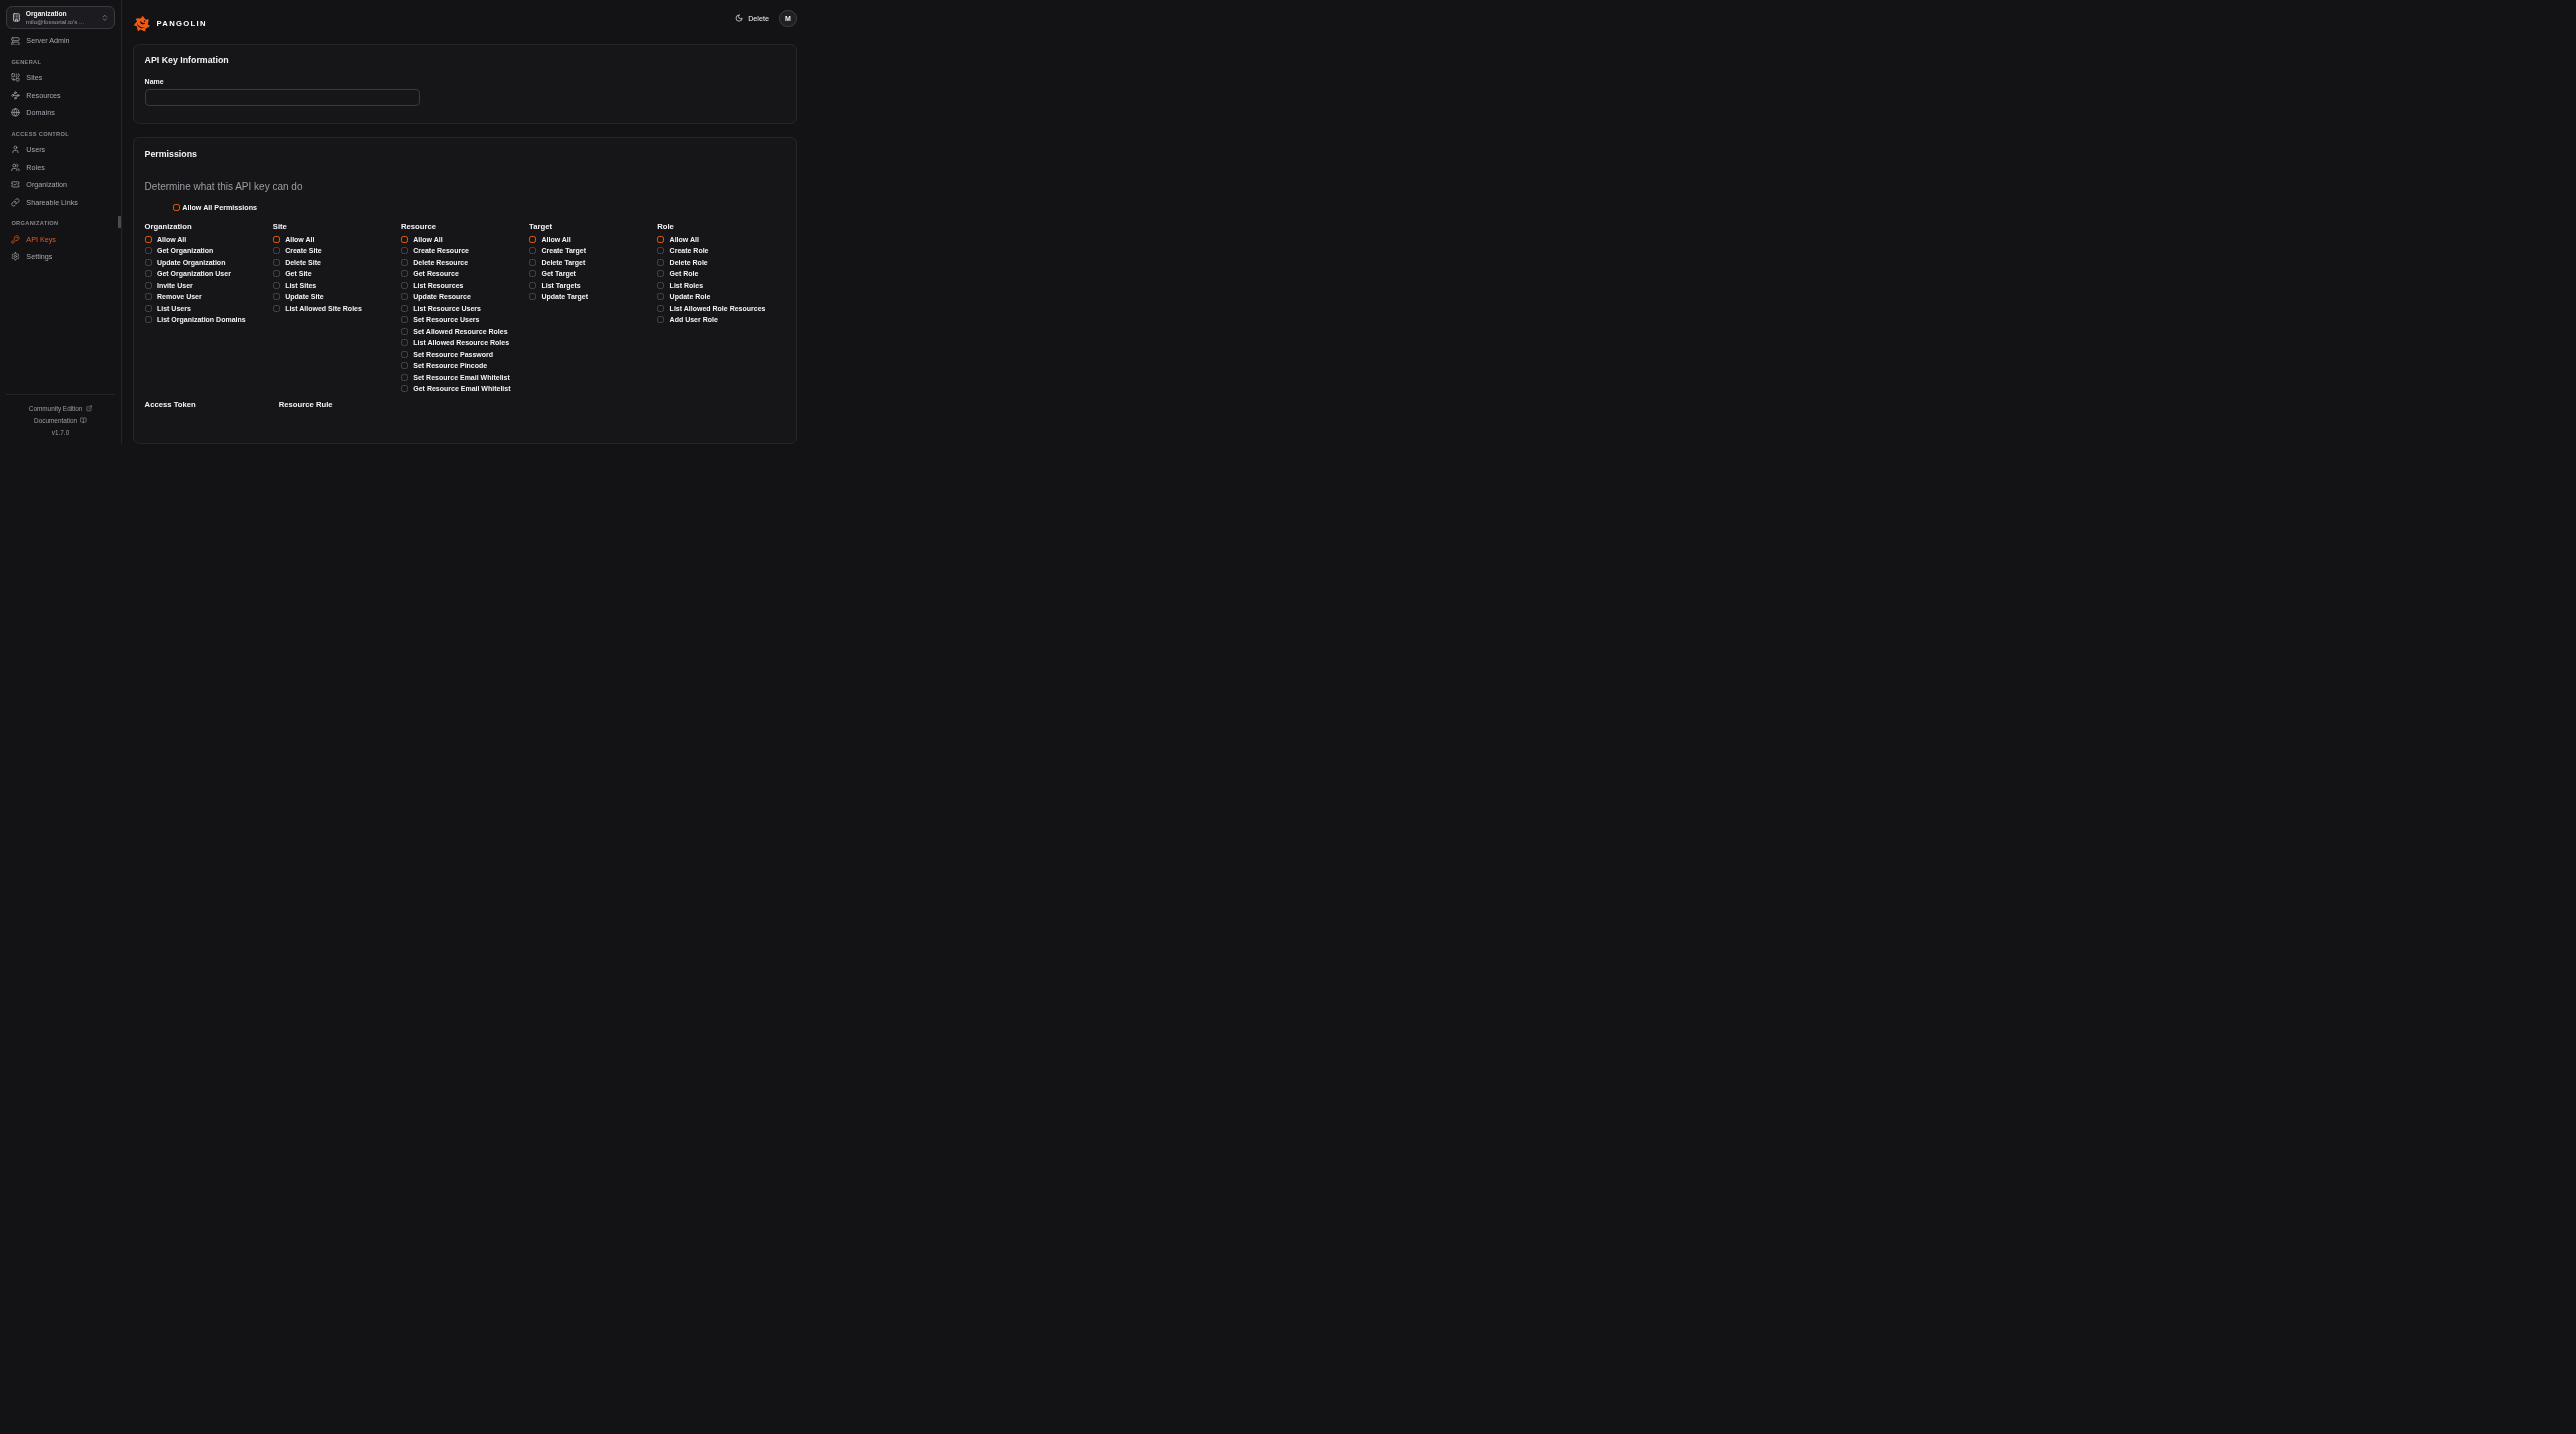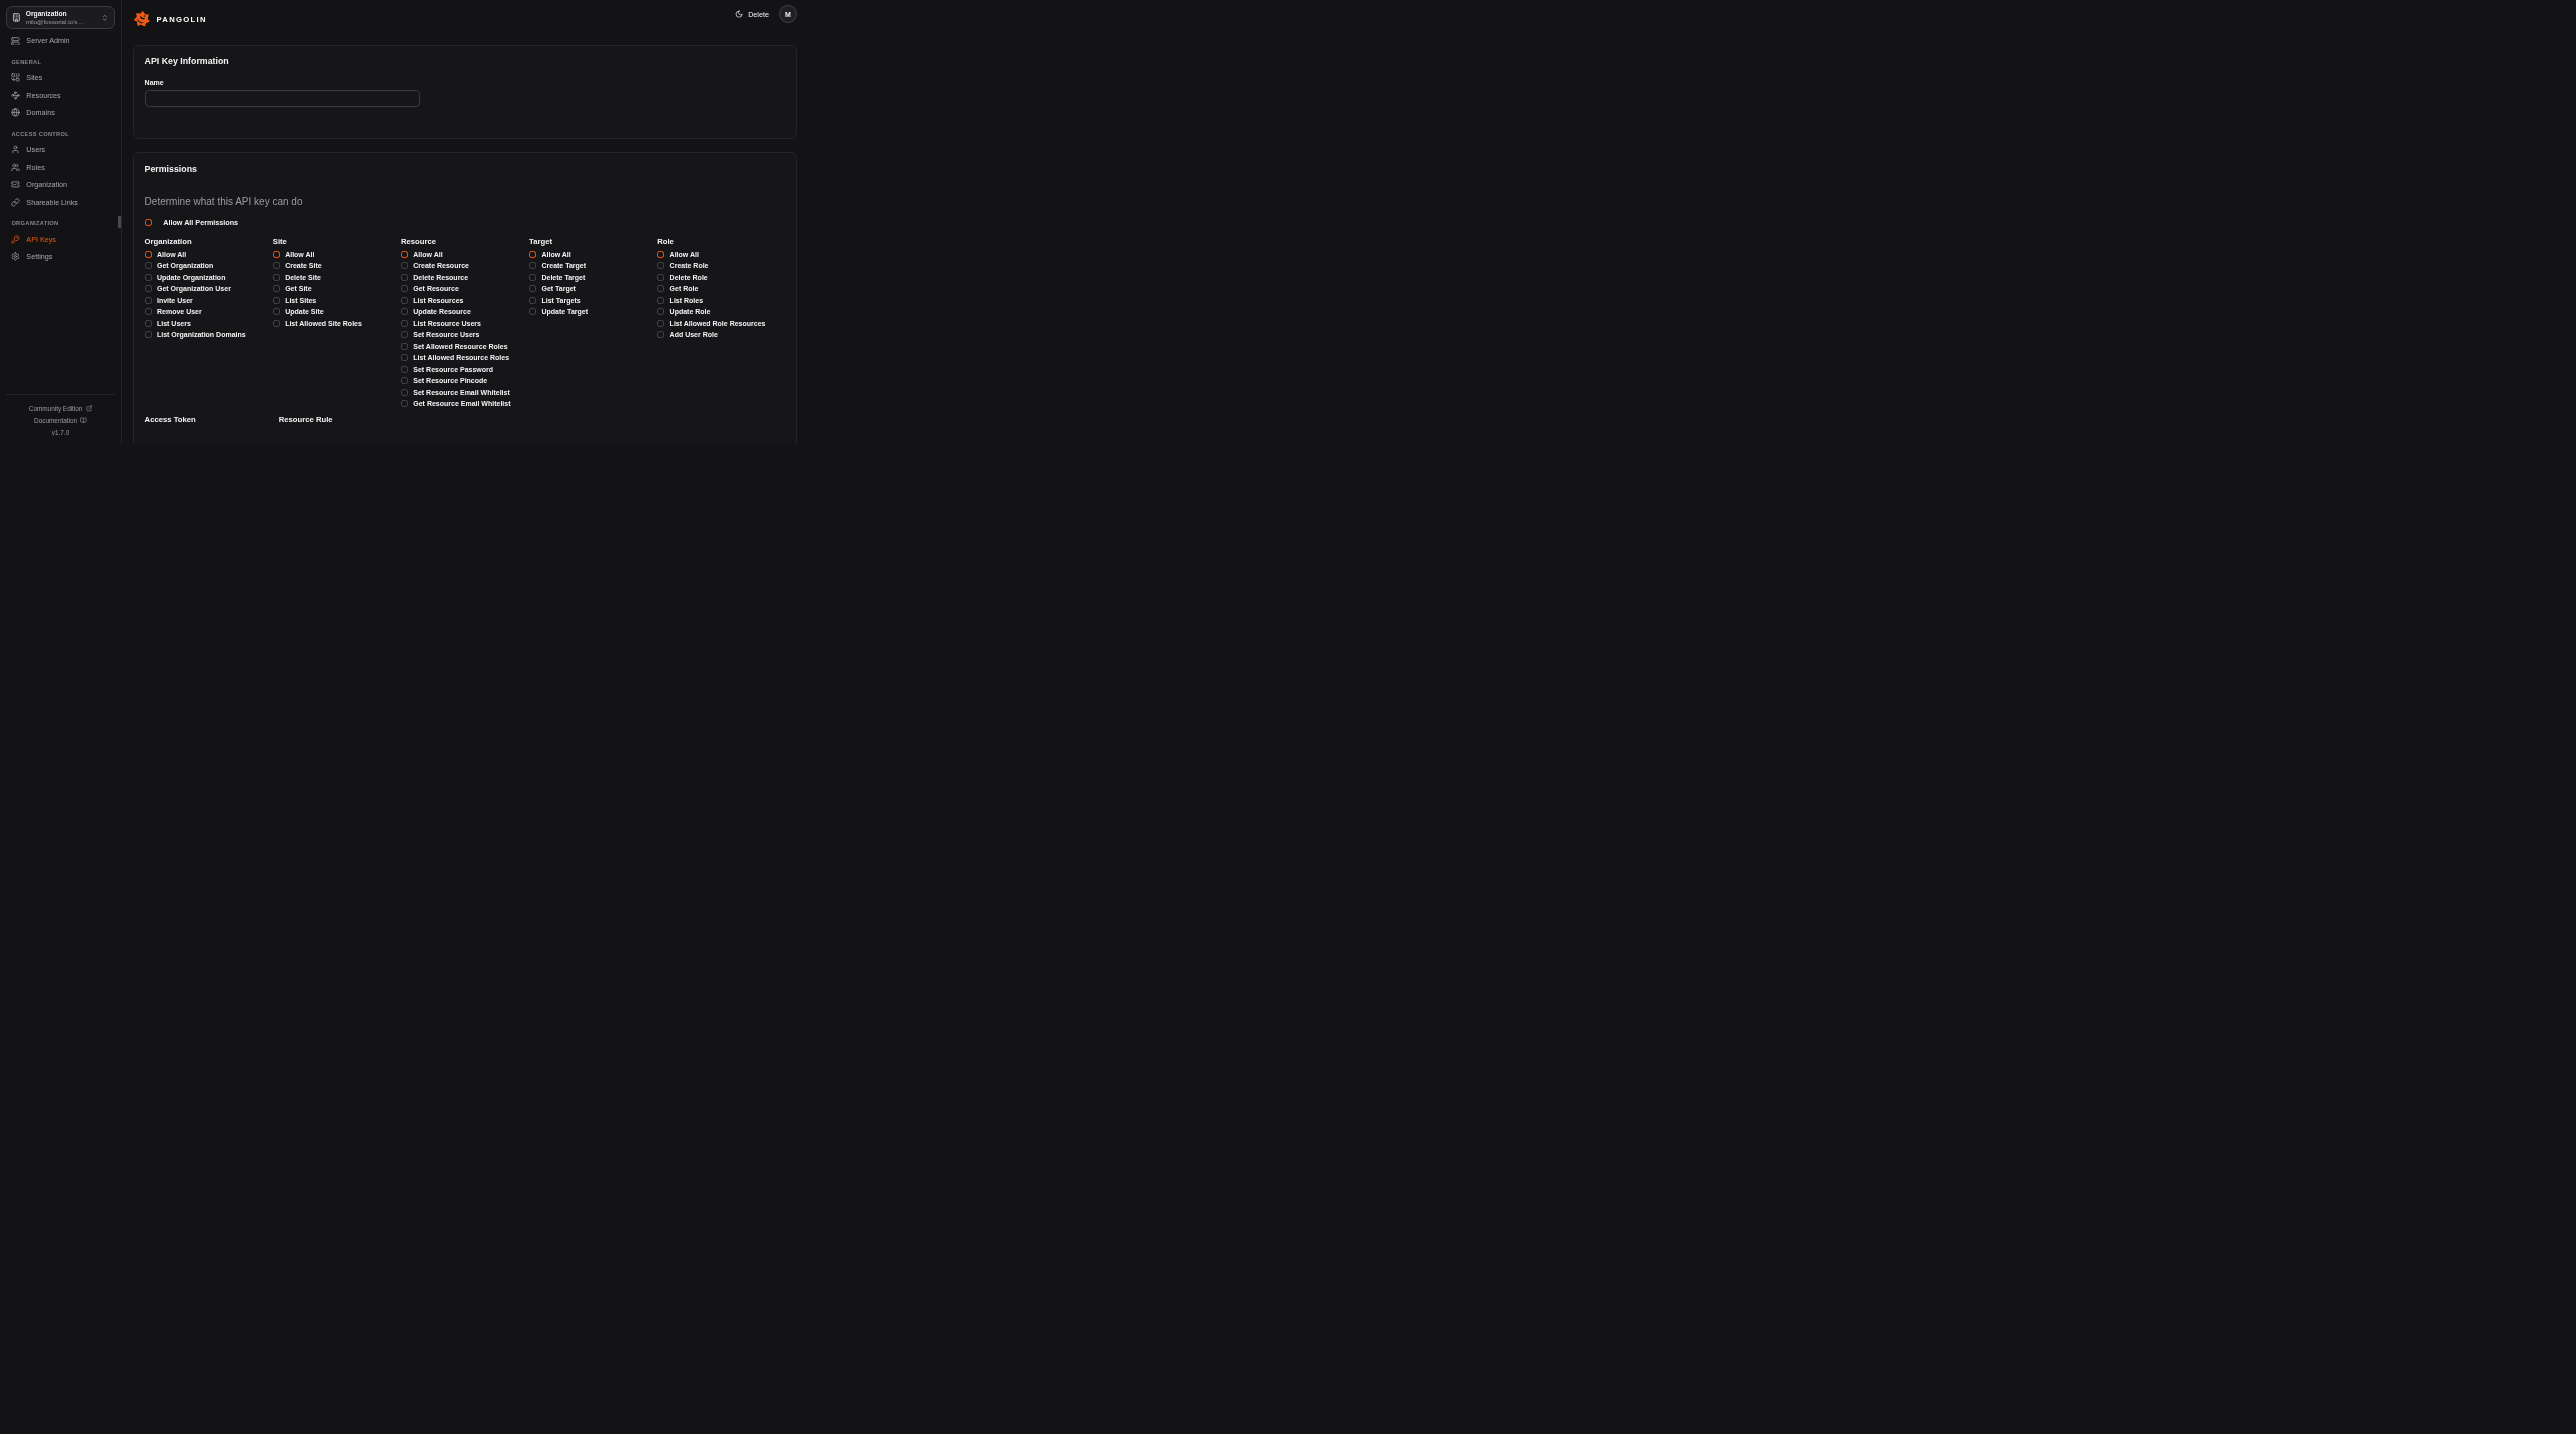--- a/index.html
+++ b/index.html
@@ -48,29 +48,29 @@
     border:0.5px solid #3f3f46; display:flex; align-items:center; justify-content:center;
     font-size:7px; font-weight:700; cursor:pointer; }
   .content { padding:0 11.3px; }
   .page-head { display:flex; align-items:flex-start; margin-top:12.4px; }
   .page-title { font-size:12.4px; font-weight:700; letter-spacing:-0.2px; }
   .page-sub { margin-top:4.1px; font-size:7.7px; color:#9b9ba4; }
   .see-all-btn { margin-left:auto; height:17px; padding:0 8.2px; background:#17171a;
     border:0.5px solid #33333a; border-radius:5.2px; color:#f4f4f5; font-size:7px;
     font-weight:500; cursor:pointer; font-family:inherit; }
   .card { background:#161619; border:0.5px solid #26262a; border-radius:6.2px; }
-  .card1 { margin-top:17px; height:94px; padding:10.3px; }
+  .card1 { margin-top:7px; height:80px; padding:10.3px; }
   .card-title { font-size:8.8px; font-weight:700; }
   .field-label { margin-top:12.4px; font-size:7px; font-weight:600; }
   .text-input { margin-top:4.6px; display:block; width:275px; height:16.5px;
     background:transparent; border:0.5px solid #3a3a41; border-radius:4.1px;
     color:#f4f4f5; padding:0 6.2px; font-size:7.2px; outline:none; font-family:inherit; }
   .card2 { margin-top:13.4px; padding:10.3px 10.3px 31px; }
   .card-sub { margin-top:22px; font-size:10px; color:#9b9ba4; }
-  .allow-all-row { margin-top:11.3px; display:flex; align-items:center; gap:11px; }
+  .allow-all-row { margin-top:11.3px; display:flex; align-items:center; gap:2px;margin-left:28px; }
   .cb { width:7.7px; height:7.7px; min-width:7.7px; border:0.9px solid #45454d;
     border-radius:2.3px; cursor:pointer; background:transparent; }
   .cb.accent { border-color:#ee5a11; }
   .allow-label { font-size:7.2px; font-weight:600; cursor:pointer; }
   .perm-grid { margin-top:10.3px; display:grid; grid-template-columns:repeat(5,1fr); }
   .perm-title { font-size:7.7px; font-weight:700; height:11.3px; }
   .perm-item { height:11.5px; display:flex; align-items:center; gap:5.2px; }
   .perm-item .cb { width:7.2px; height:7.2px; min-width:7.2px; border-width:0.8px; }
   .perm-label { font-size:7px; font-weight:600; cursor:pointer; }
   .perm-next { margin-top:5.7px; display:grid; grid-template-columns:repeat(5,1fr);gap:30px; }

